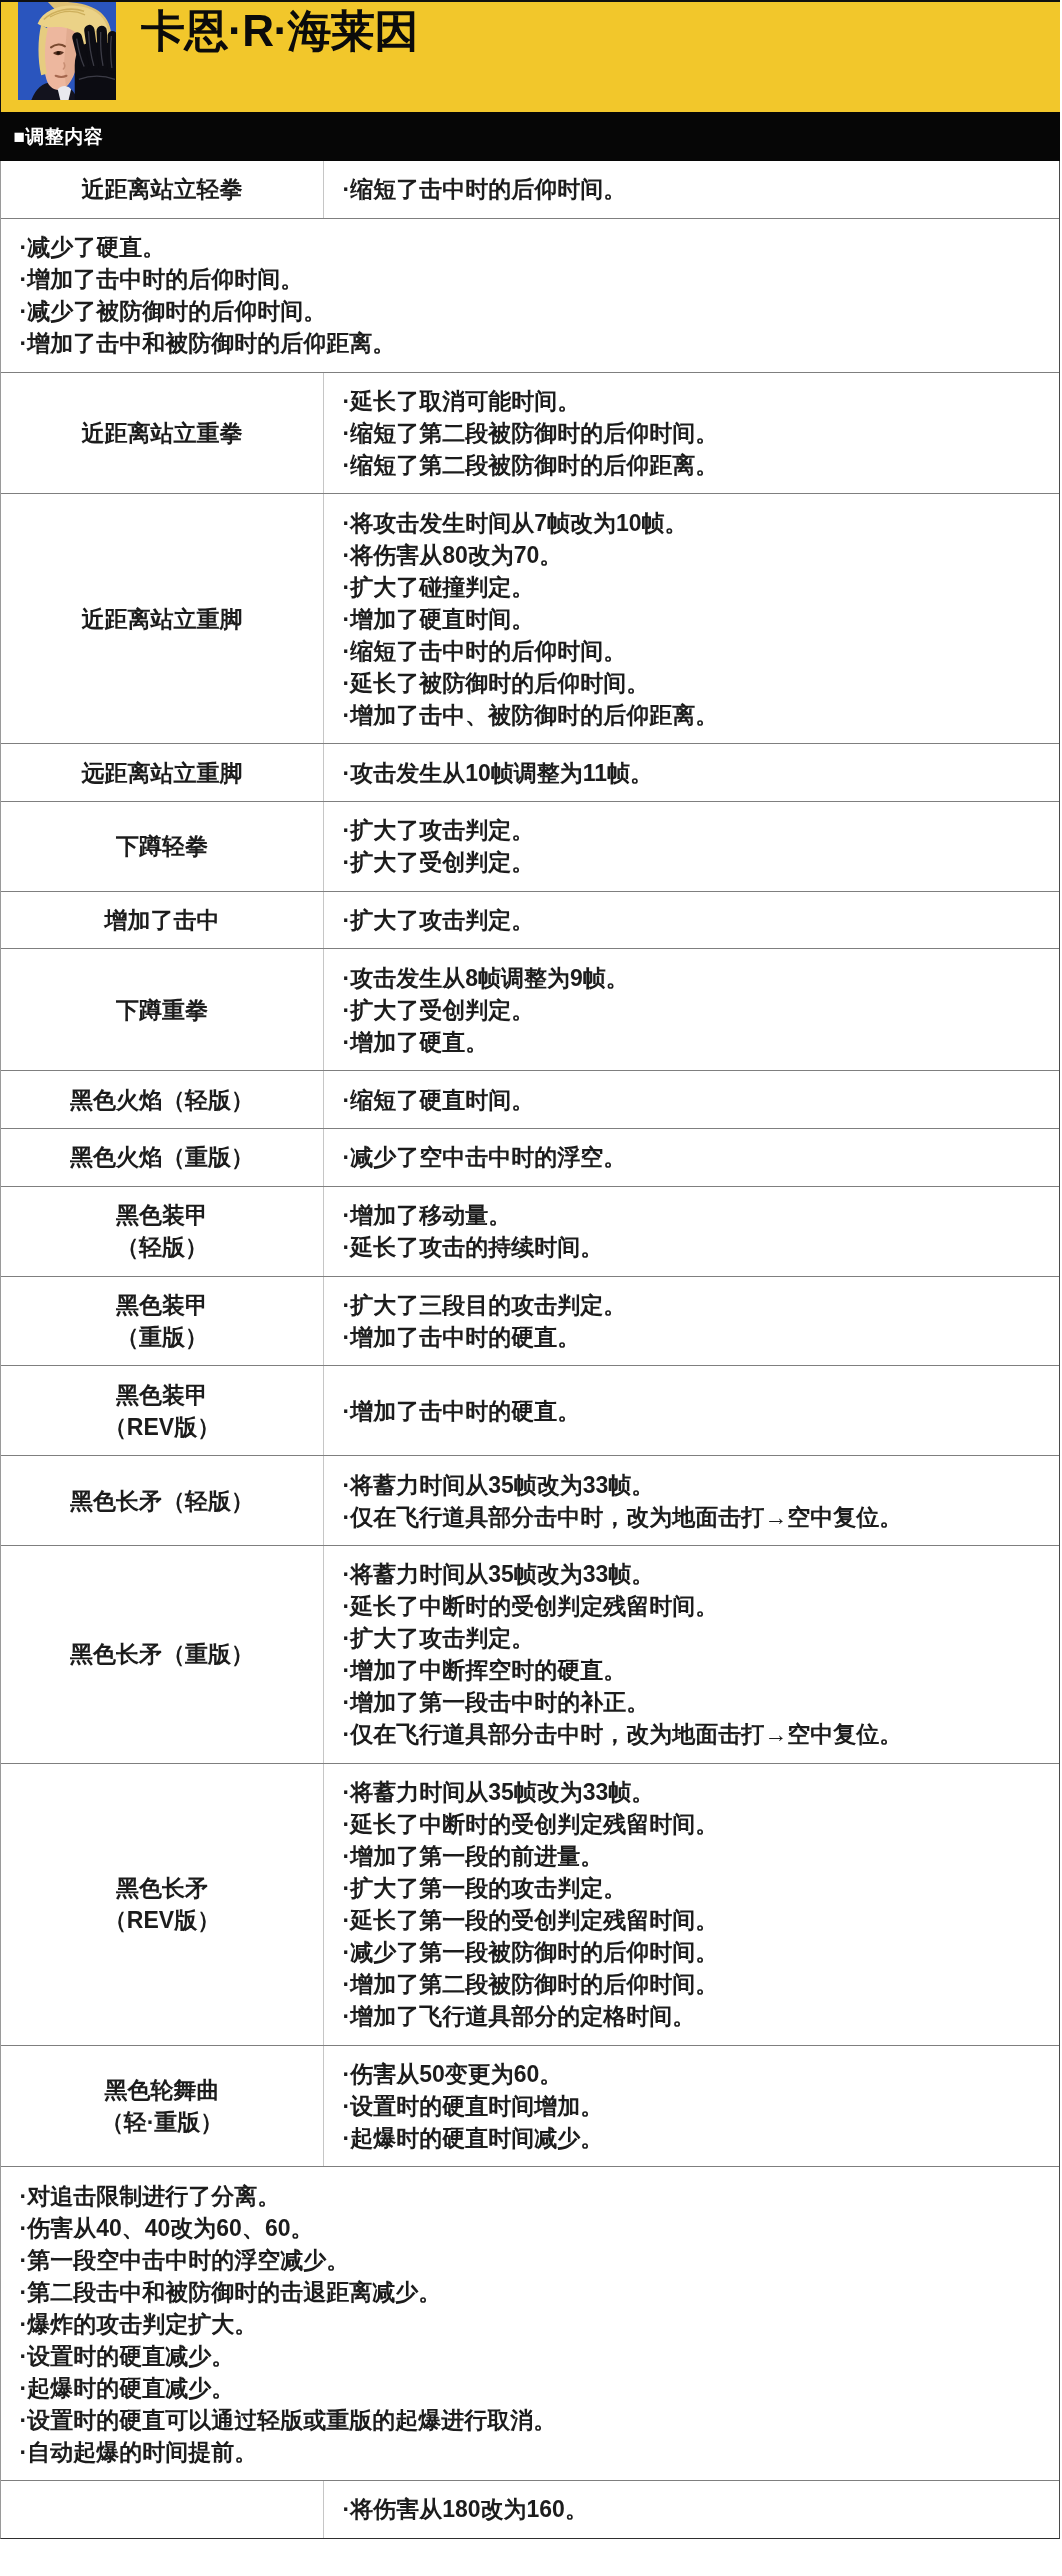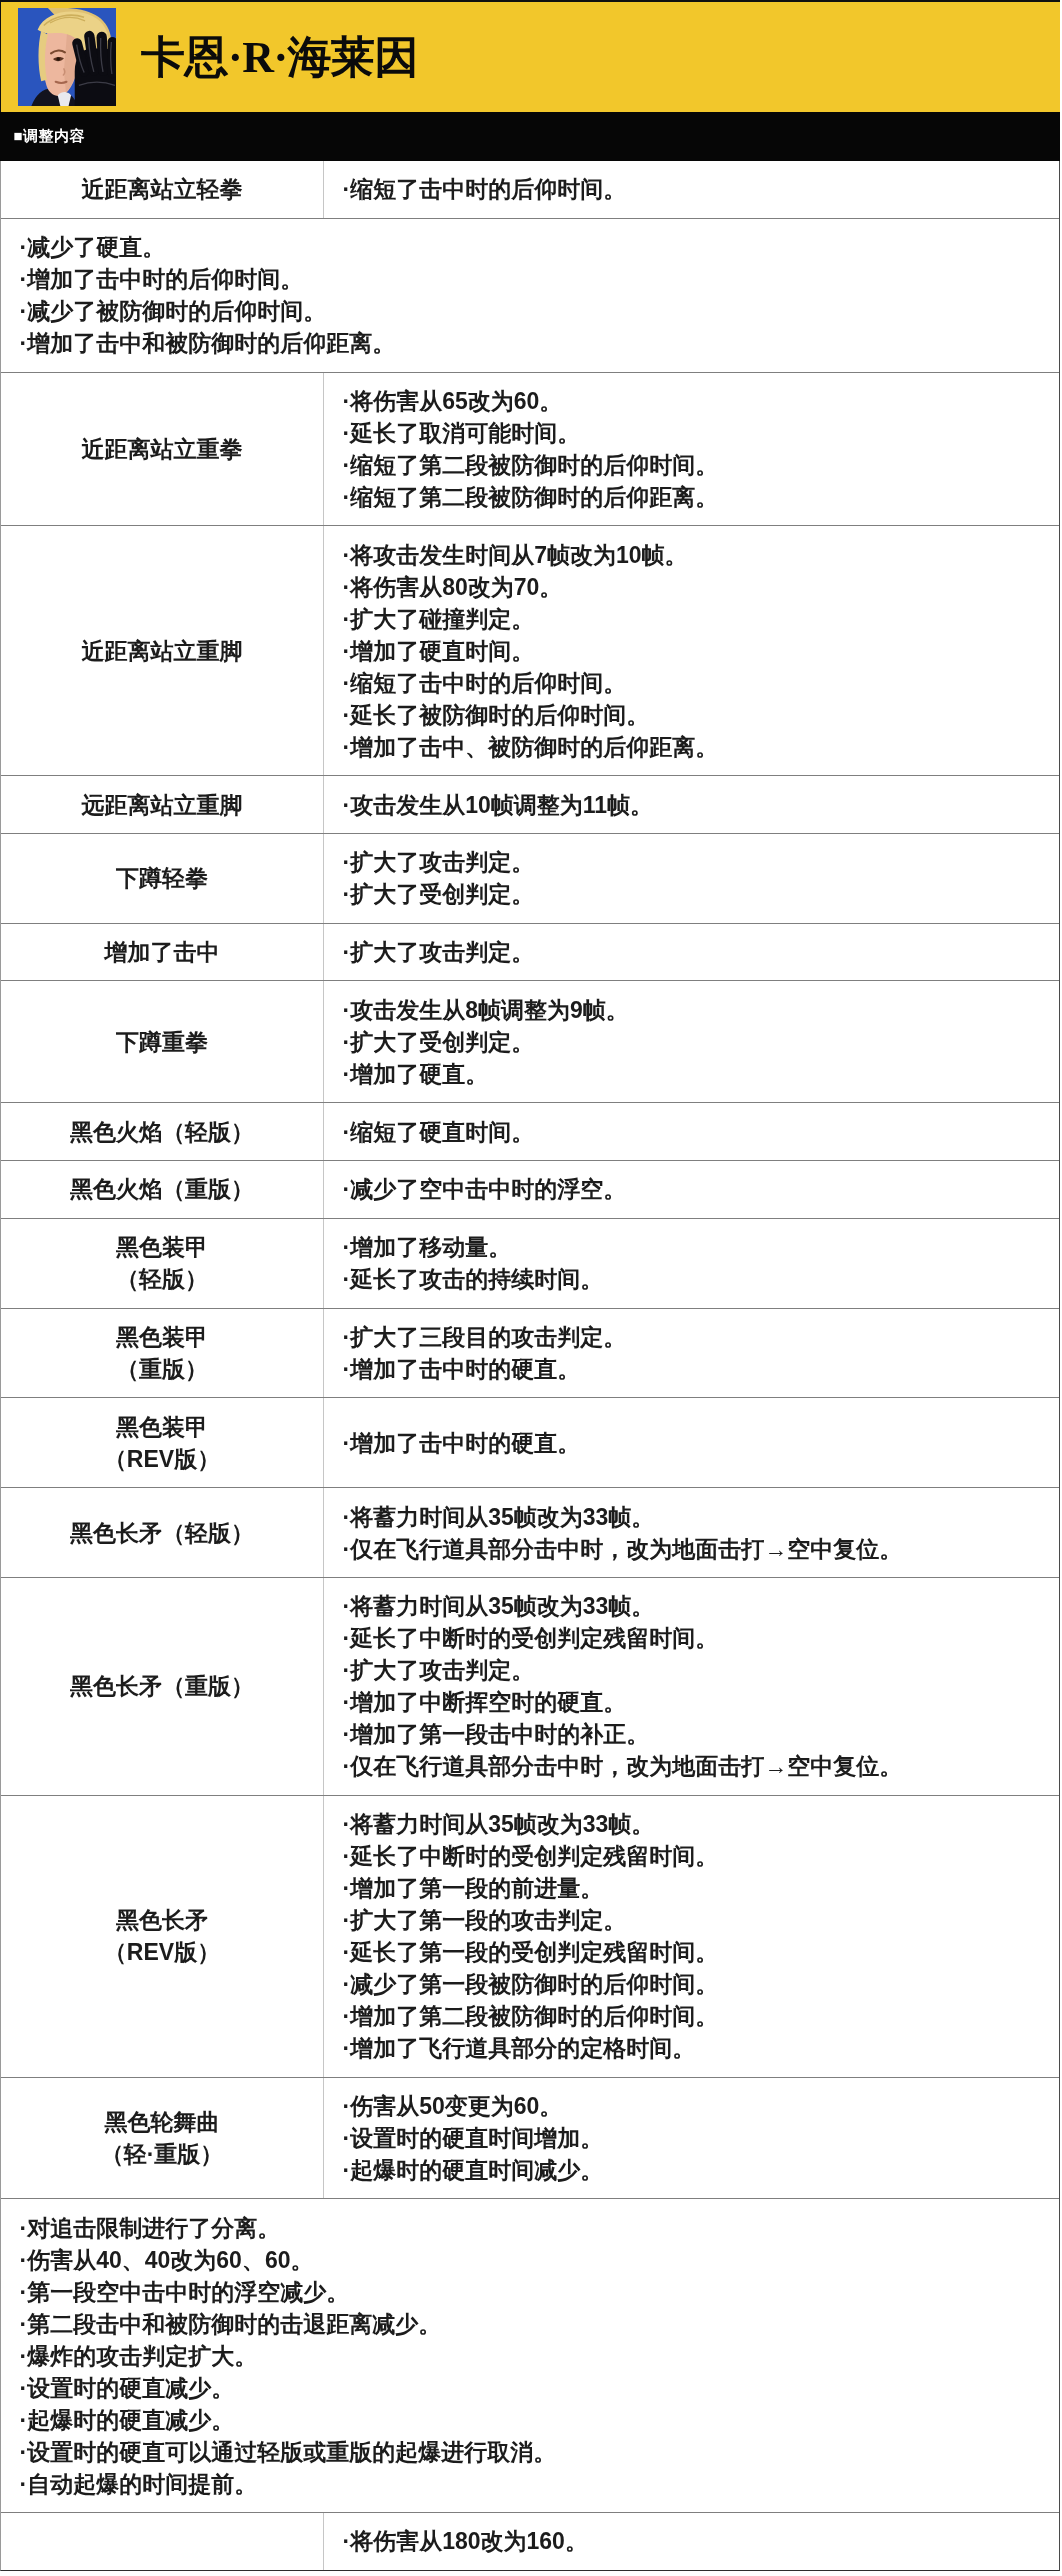--- a/index.html
+++ b/index.html
@@ -19,24 +19,22 @@
     color:var(--text);
   }
   .page{width:1060px;}
   
   .char-header{
     height:112px;
     background:var(--header-bg);
     border-top:2.1px solid #101010;
     border-left:1px solid #101010;
     display:flex;
-    align-items:center;
     position:relative;
     overflow:hidden;
-    font-family:Liberation Serif, serif;
   }
   .portrait{
     width:98px;height:98px;
     margin-left:17px;
     flex:none;
     line-height:0;
   }
   .char-title{
     margin:0 0 0 25px;
     font-size:44px;
@@ -48,21 +46,21 @@
   
   .section-bar{
     height:49px;
     background:var(--bar-bg);
     display:flex;
     align-items:center;
     padding-left:13.4px;
   }
   .section-label{
     color:var(--bar-text);
-    font-size:15px;
+    font-size:19px;
     font-weight:700;
     letter-spacing:0.5px;
   }
   
   .table{
     border-left:1px solid #9A9A9A;
     border-right:1px solid #4A4A4A;
     border-bottom:1.5px solid #2E2E2E;
   }
   .row{display:flex;}
@@ -166,21 +164,20 @@
           <div class="line">·减少了被防御时的后仰时间。</div>
           <div class="line">·增加了击中和被防御时的后仰距离。</div>
         </div>
   </section>
 
   <section class="row">
     <div class="cell name">
           <div class="line">近距离站立重拳</div>
         </div>
     <div class="cell changes">
-          <div class="line">·将伤害从65改为60。</div>
           <div class="line">·延长了取消可能时间。</div>
           <div class="line">·缩短了第二段被防御时的后仰时间。</div>
           <div class="line">·缩短了第二段被防御时的后仰距离。</div>
         </div>
   </section>
 
   <section class="row">
     <div class="cell name">
           <div class="line">近距离站立重脚</div>
         </div>

